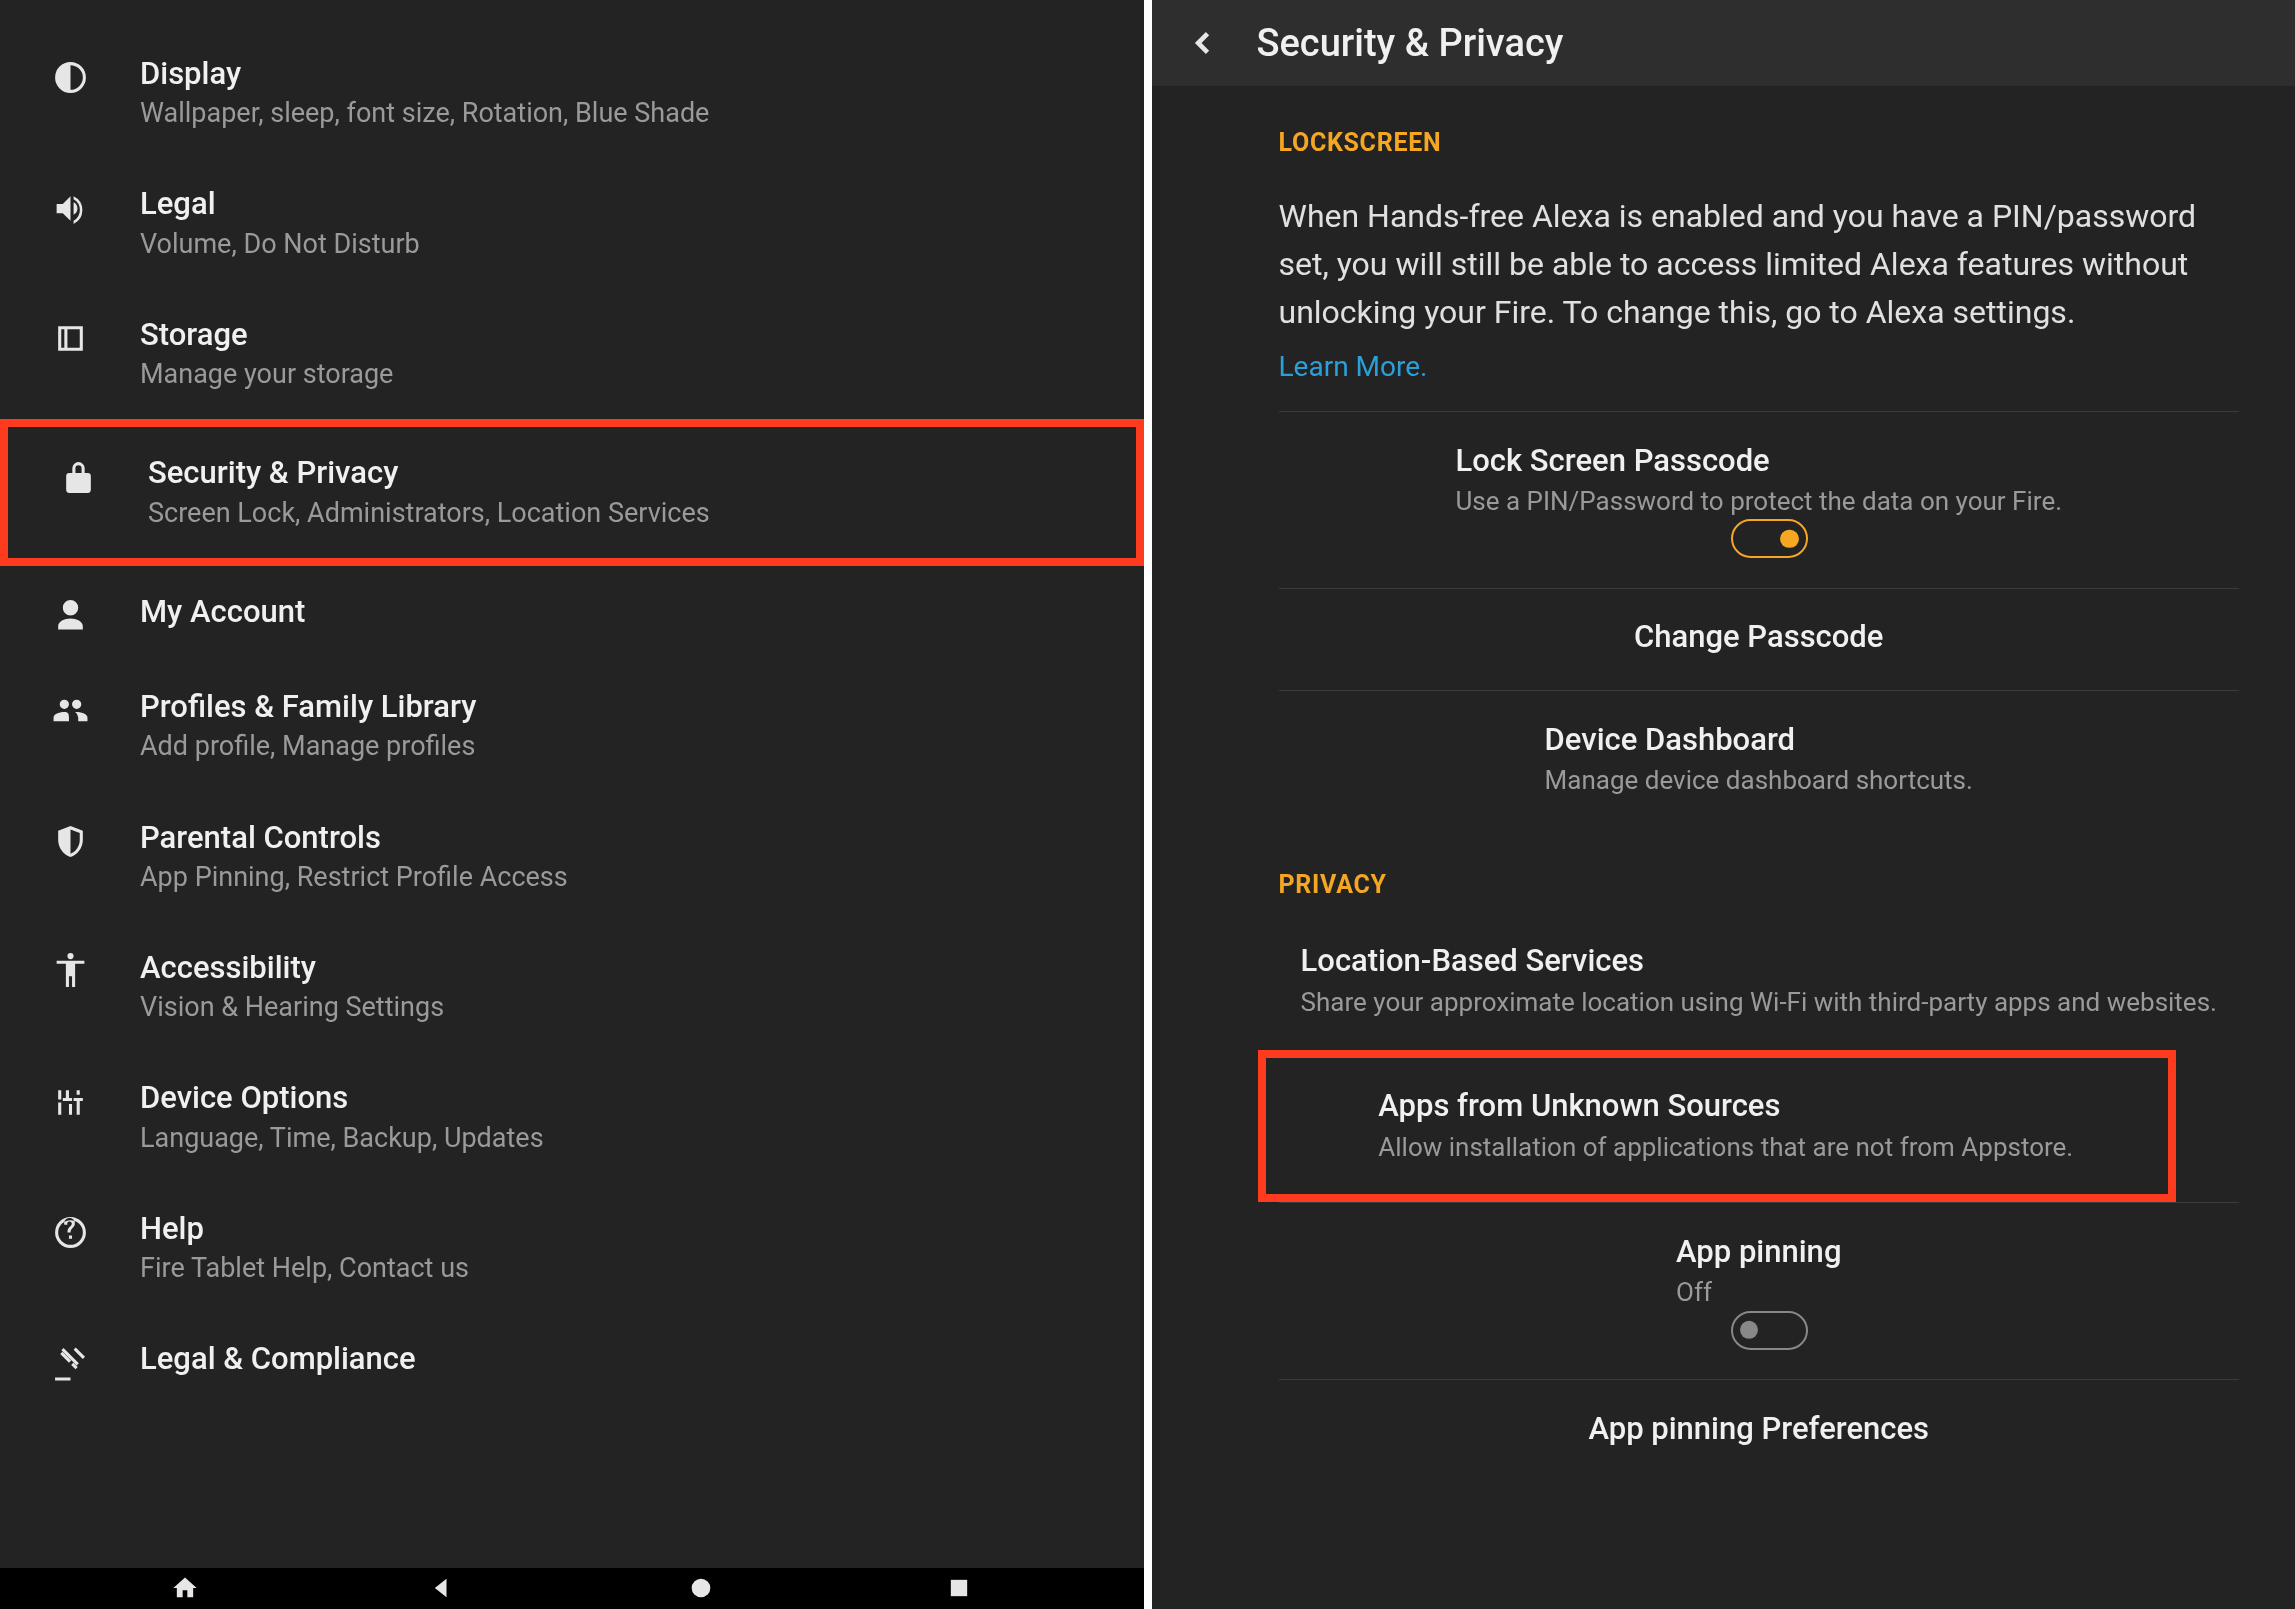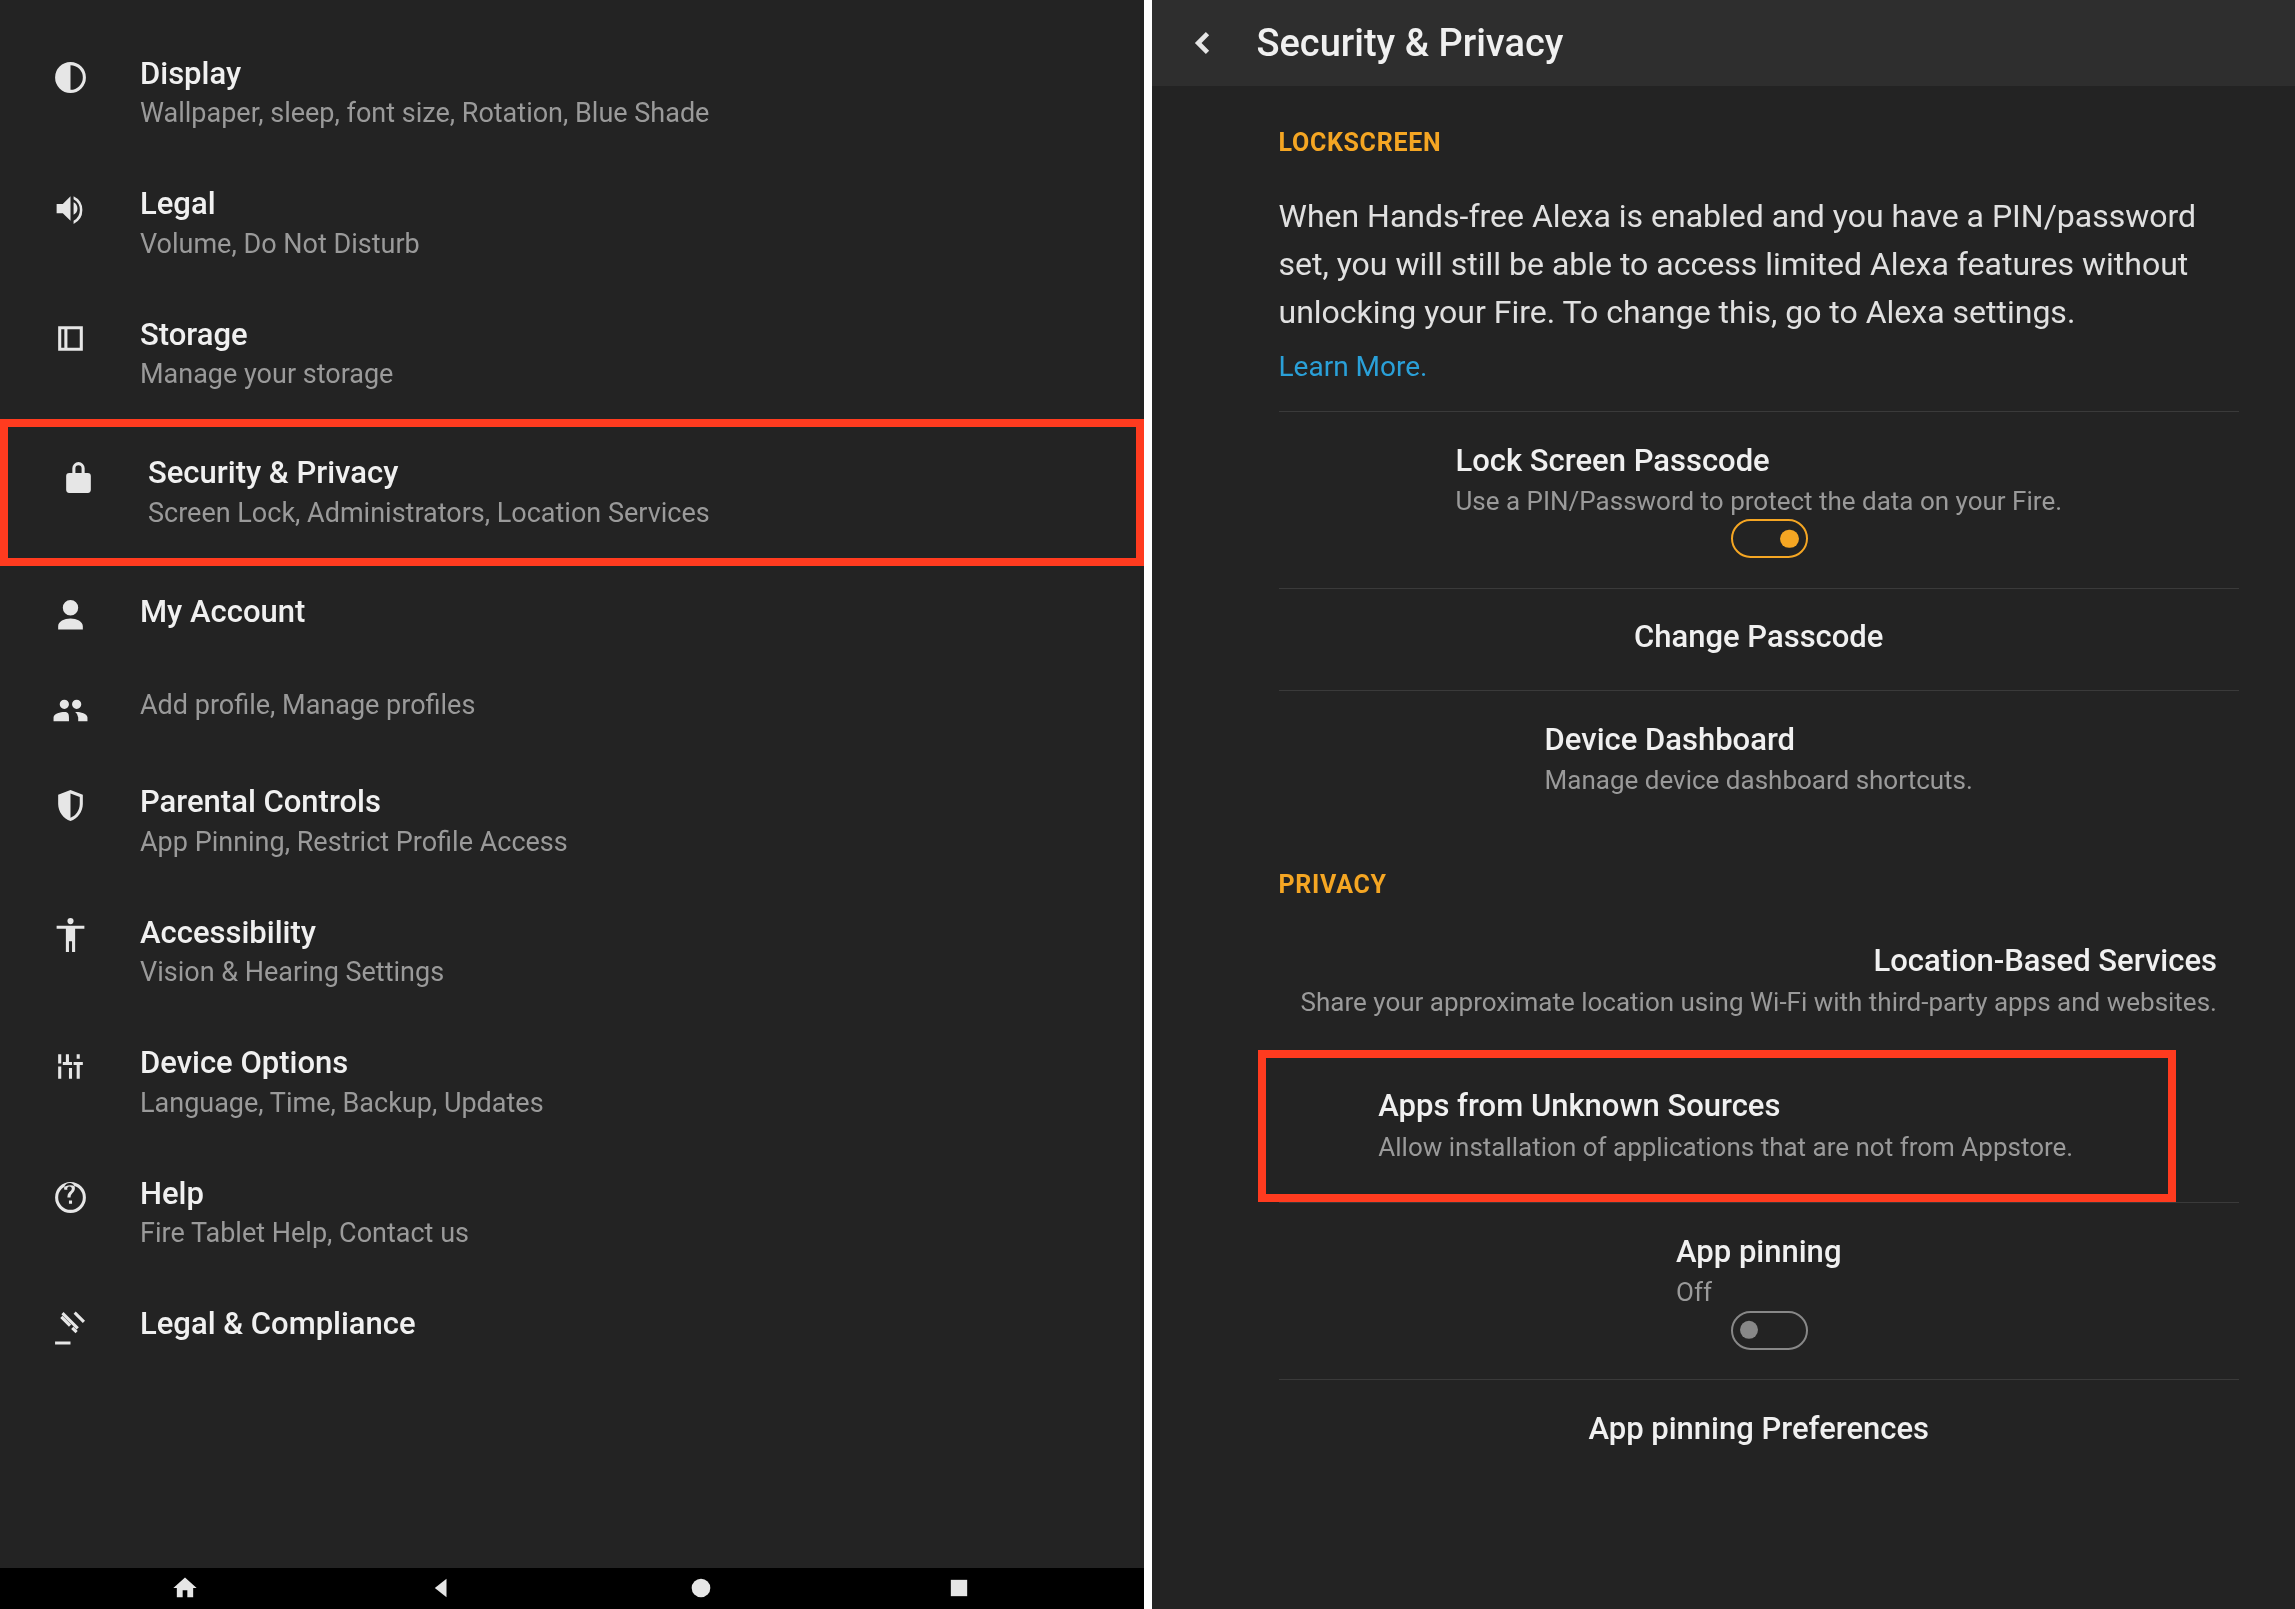--- a/index.html
+++ b/index.html
@@ -92,21 +92,21 @@
     padding-bottom: 28px;
     display: block;
   }
   .pref-row {
     display: flex;
     align-items: center;
     padding: 29.5px 0;
     border-top: 0.7px solid #3a3a3a;
     flex-direction: column;
   }
-  .pref-row.noborder { border-top: none; text-align: right; }
+  .pref-row.noborder { border-top: none; }
   .pref-text { flex: 1; }
   .pref-title {
     font-size: 31px;
     font-weight: 500;
     color: #f0f0f0;
     margin-bottom: 5.6px;
   }
   .pref-sub {
     font-size: 26px;
     color: #9a9a9a;
@@ -236,20 +236,21 @@
       </div>
     </div>
 
     <div class="setting-item">
       <div class="icon-slot">
         <svg viewBox="0 0 24 24">
             <path d="M16 11a3 3 0 1 0-3-3 3 3 0 0 0 3 3zm-8 0a3 3 0 1 0-3-3 3 3 0 0 0 3 3zm0 2c-2.33 0-7 1.17-7 3.5V19h10v-2.5C11 14.17 10.33 13 8 13zm8 0c-.29 0-.62.02-.97.05A4.67 4.67 0 0 1 17 16.5V19h6v-2.5c0-2.33-4.67-3.5-7-3.5z"></path>
           </svg>
       </div>
       <div class="setting-text">
+        <div class="setting-title">Profiles &amp; Family Library</div>
         <div class="setting-subtitle">Add profile, Manage profiles</div>
       </div>
     </div>
 
     <div class="setting-item">
       <div class="icon-slot">
         <svg viewBox="0 0 24 24">
             <path d="M12 2 4 5v6c0 5 3.4 9.6 8 11 4.6-1.4 8-6 8-11V5l-8-3zm0 2.2 6 2.3V11c0 4-2.6 7.7-6 8.9V4.2z"></path>
           </svg>
       </div>

